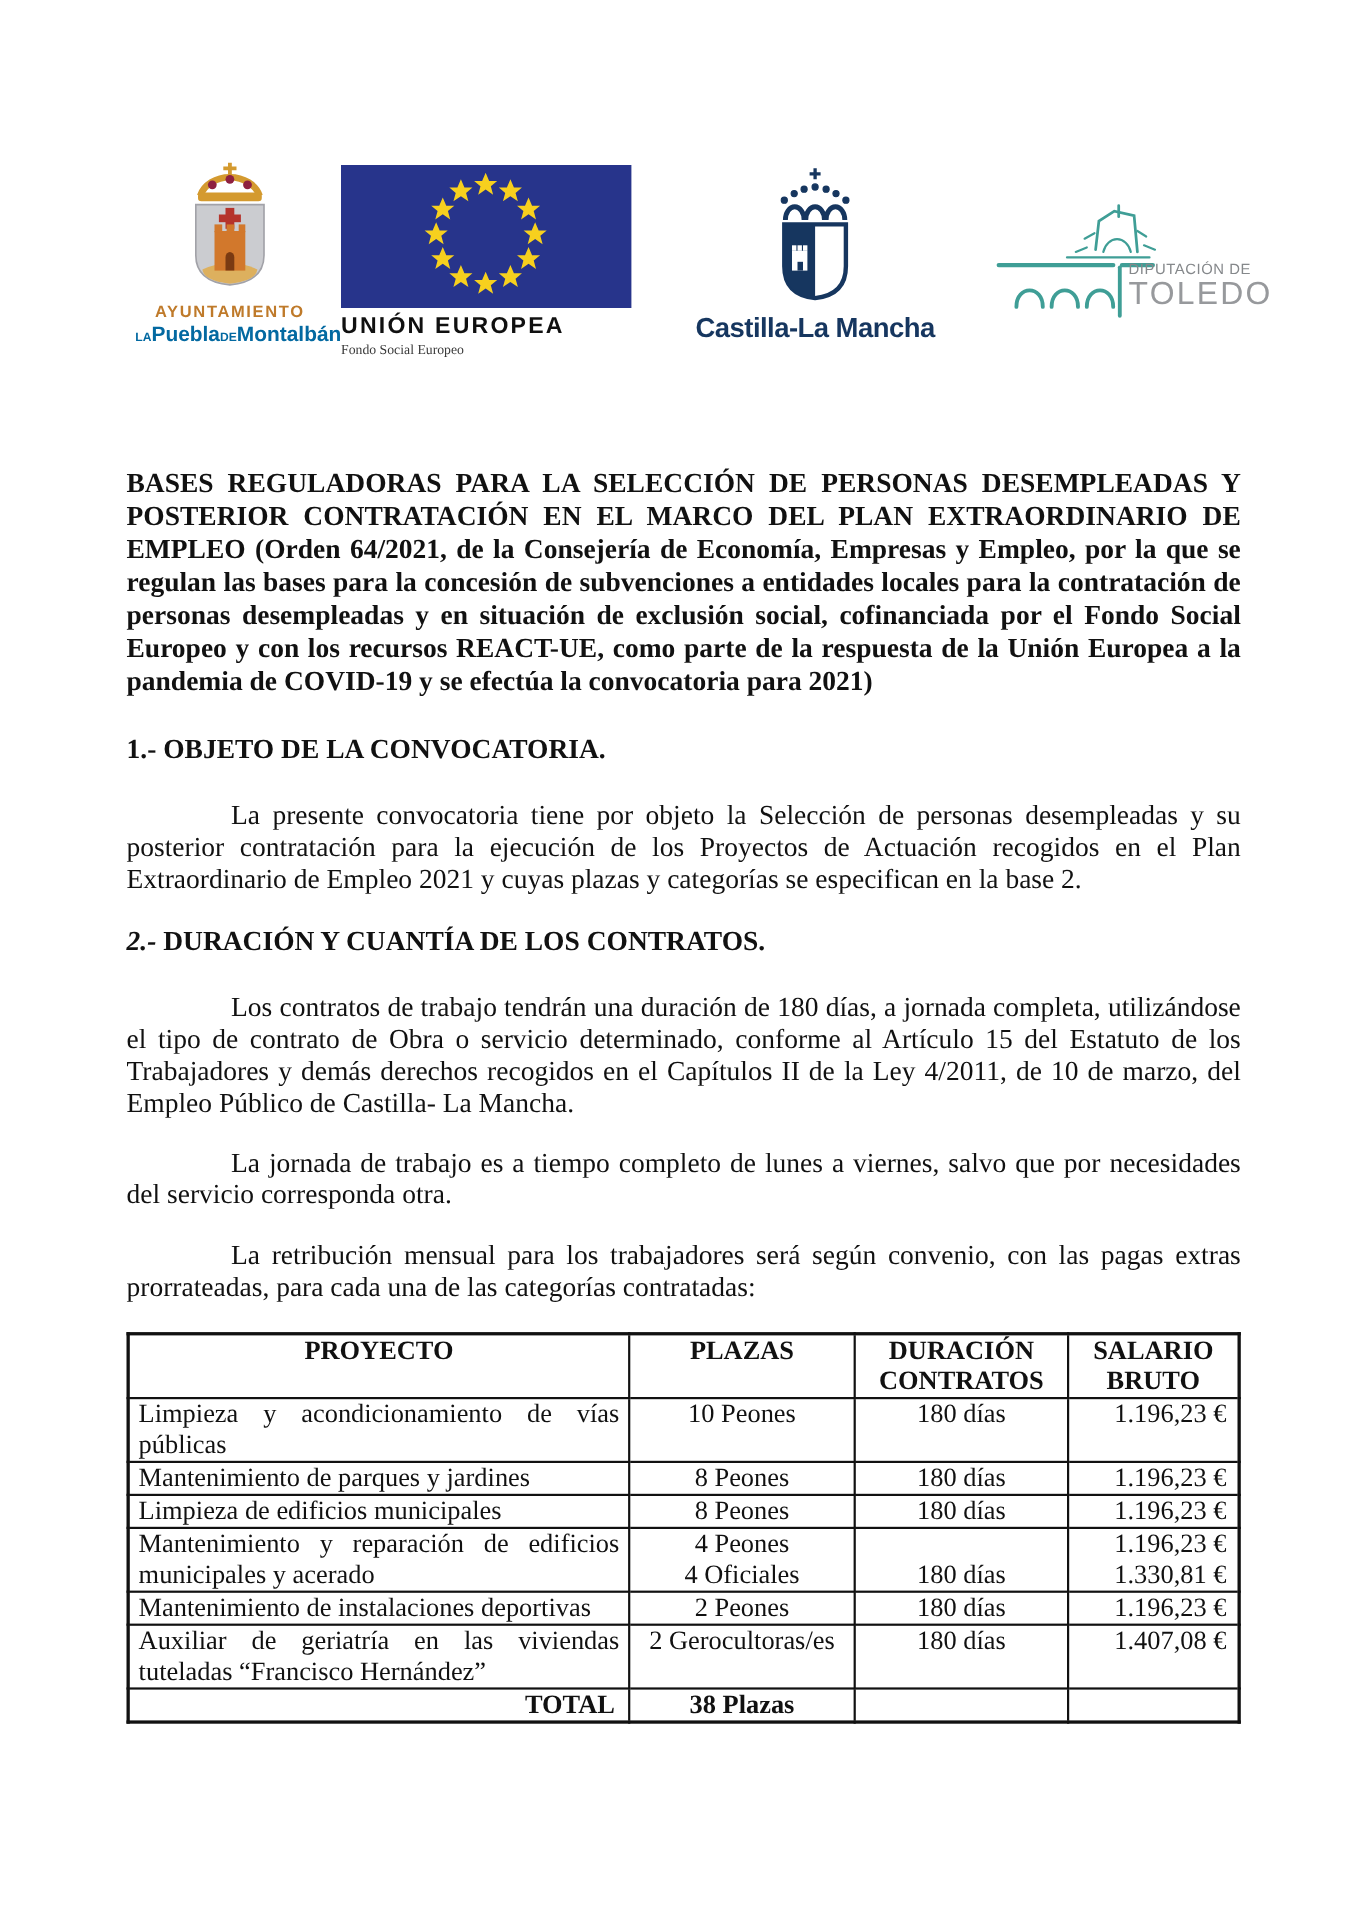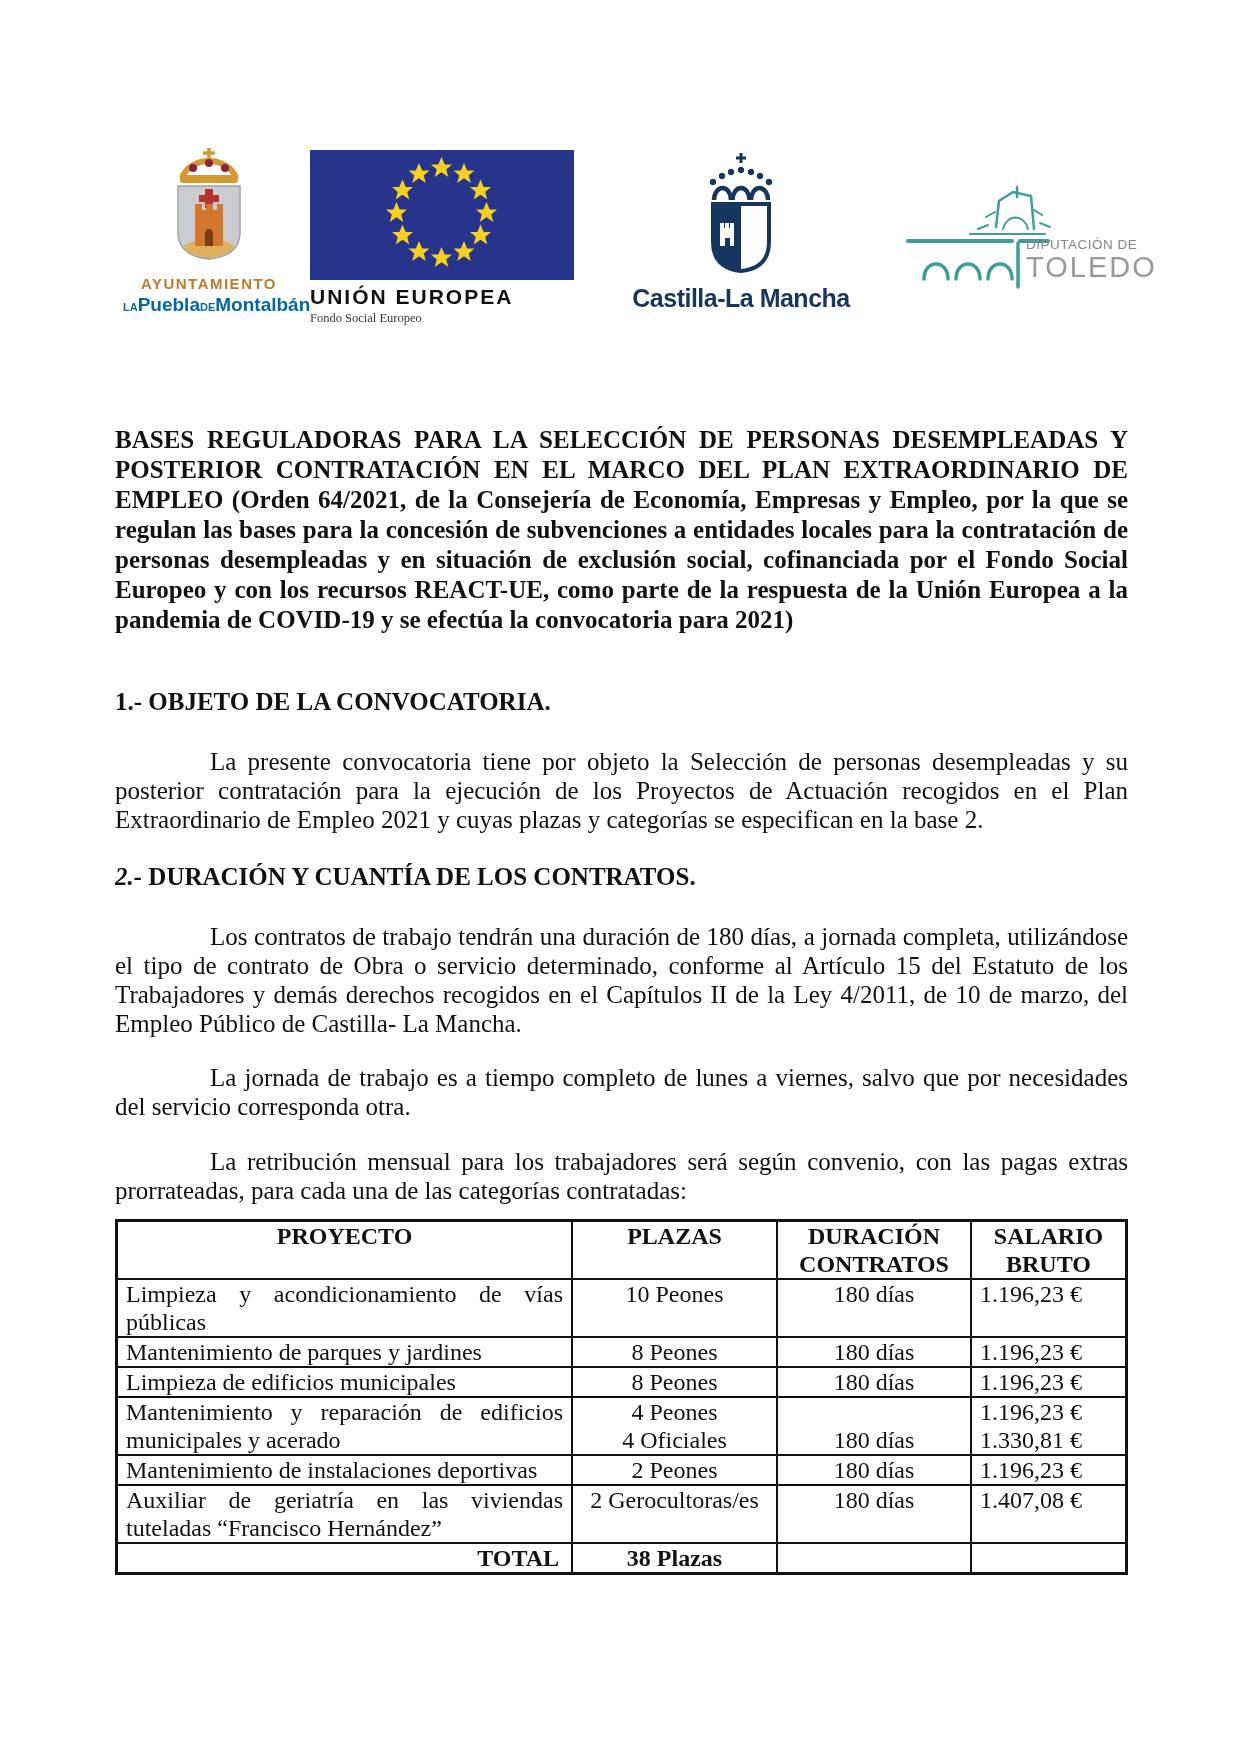--- a/index.html
+++ b/index.html
@@ -28,34 +28,34 @@
   .clm-crest { display:block; margin:0 auto; }
   .clm-t { margin-top:6px; font-family:"Liberation Sans",sans-serif; font-weight:bold;
            font-size:25px; color:#16365f; letter-spacing:-0.5px; }
   .logo-toledo { left:785px; top:185px; width:255px; height:125px; }
   .tol-text { position:absolute; left:126px; top:52px; font-family:"Liberation Sans",sans-serif; }
   .tol-1 { font-size:13.5px; color:#85888b; letter-spacing:0.5px; white-space:nowrap; }
   .tol-2 { font-size:29px; color:#97999c; letter-spacing:2px; line-height:1.05; }
   
   .title { margin-top:95px; font-weight:bold; font-size:25px; line-height:30px; text-align:justify; }
   .h { font-weight:bold; font-size:25px; line-height:30px; }
-  .h1 { margin-top:52px; }
+  .h1 { margin-top:32px; }
   .h2 { margin-top:28px; }
   .h2 .it { font-style:italic; }
   .para { font-size:25px; line-height:29px; text-align:justify; text-indent:95px; }
   .p1 { margin-top:30px; } .p2 { margin-top:30px; } .p3 { margin-top:25px; } .p4 { margin-top:26px; }
   
-  table { margin-top:14px; width:1013px; border-collapse:collapse; border:3px solid #111;
+  table { margin-top:26px; width:1013px; border-collapse:collapse; border:3px solid #111;
           font-size:24px; line-height:28px; table-layout:fixed; }
   th, td { border:2px solid #111; padding:0 8px; vertical-align:top; }
   th { font-weight:bold; text-align:center; }
   col.c1 { width:45.1%; } col.c2 { width:20.3%; } col.c3 { width:19.2%; } col.c4 { width:15.4%; }
   td.j { text-align:justify; }
   td.ctr { text-align:center; }
-  td.rgt { padding-right:10px; }
+  td.rgt { text-align:right; padding-right:10px; }
   td.vbot { vertical-align:bottom; }
   td.totl { text-align:right; font-weight:bold; padding-right:12px;border-radius:15px; }
   td.totp { text-align:center; font-weight:bold; }
 </style>
 </head>
 <body>
 
 <div class="page">
 
   <header class="logos">

